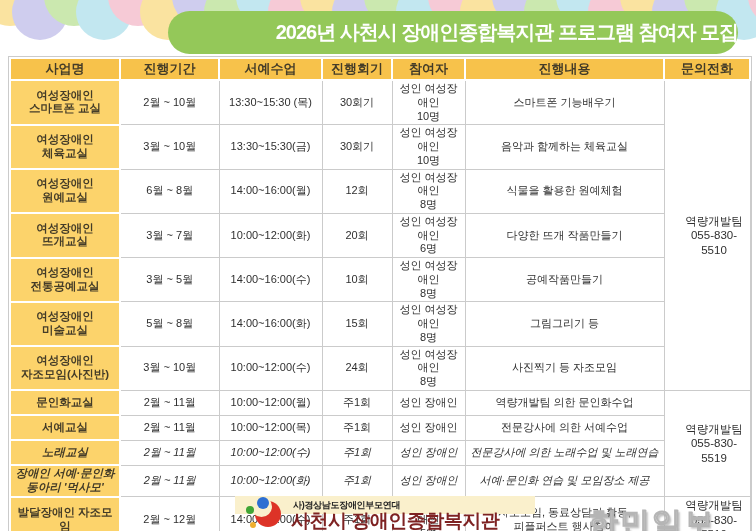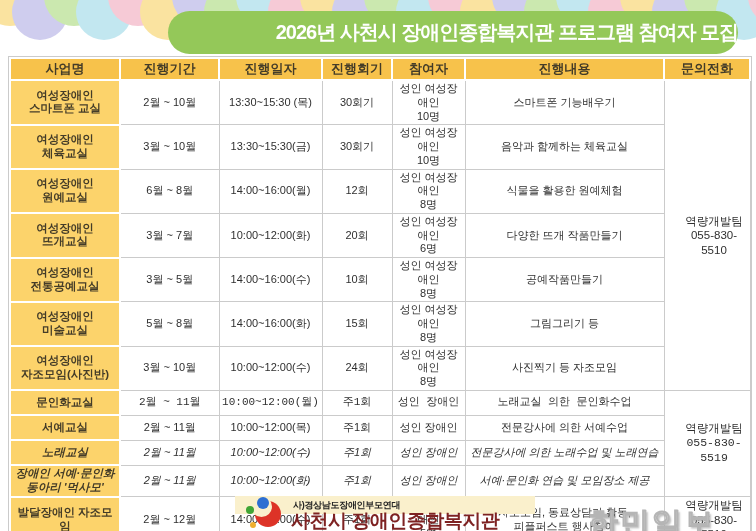--- a/index.html
+++ b/index.html
@@ -117,21 +117,21 @@
           <col style="width:103px">
         <col style="width:70px">
           <col style="width:73px">
           <col style="width:199px">
         <col style="width:86px">
       </colgroup>
       <thead>
           <tr id="header-row">
             <th>사업명</th>
             <th>진행기간</th>
-            <th>진행일자</th>
+            <th>서예수업</th>
             <th>진행회기</th>
             <th>참여자</th>
             <th>진행내용</th>
             <th>문의전화</th>
           </tr>
         </thead>
       <tbody id="table-body">
           <tr style="height: 32px;">
             <td class="name-cell">여성장애인
 스마트폰 교실</td>
@@ -197,27 +197,27 @@
           <tr style="height: 31px;">
             <td class="name-cell">여성장애인
 자조모임(사진반)</td>
             <td>3월 ~ 10월</td>
             <td>10:00~12:00(수)</td>
             <td>24회</td>
             <td>성인 여성장애인
 8명</td>
             <td>사진찍기 등 자조모임</td>
           </tr>
-          <tr style="height: 25px; font-family: Liberation Mono, monospace;">
+          <tr style="height: 25px;">
             <td class="name-cell">문인화교실</td>
             <td>2월 ~ 11월</td>
             <td>10:00~12:00(월)</td>
             <td>주1회</td>
             <td>성인 장애인</td>
-            <td>노래교실 의한 문인화수업</td>
+            <td>역량개발팀 의한 문인화수업</td>
             <td class="contact-cell" rowspan="4">역량개발팀
 055-830-5519</td>
           </tr>
           <tr style="height: 25px;">
             <td class="name-cell">서예교실</td>
             <td>2월 ~ 11월</td>
             <td>10:00~12:00(목)</td>
             <td>주1회</td>
             <td>성인 장애인</td>
             <td>전문강사에 의한 서예수업</td>

